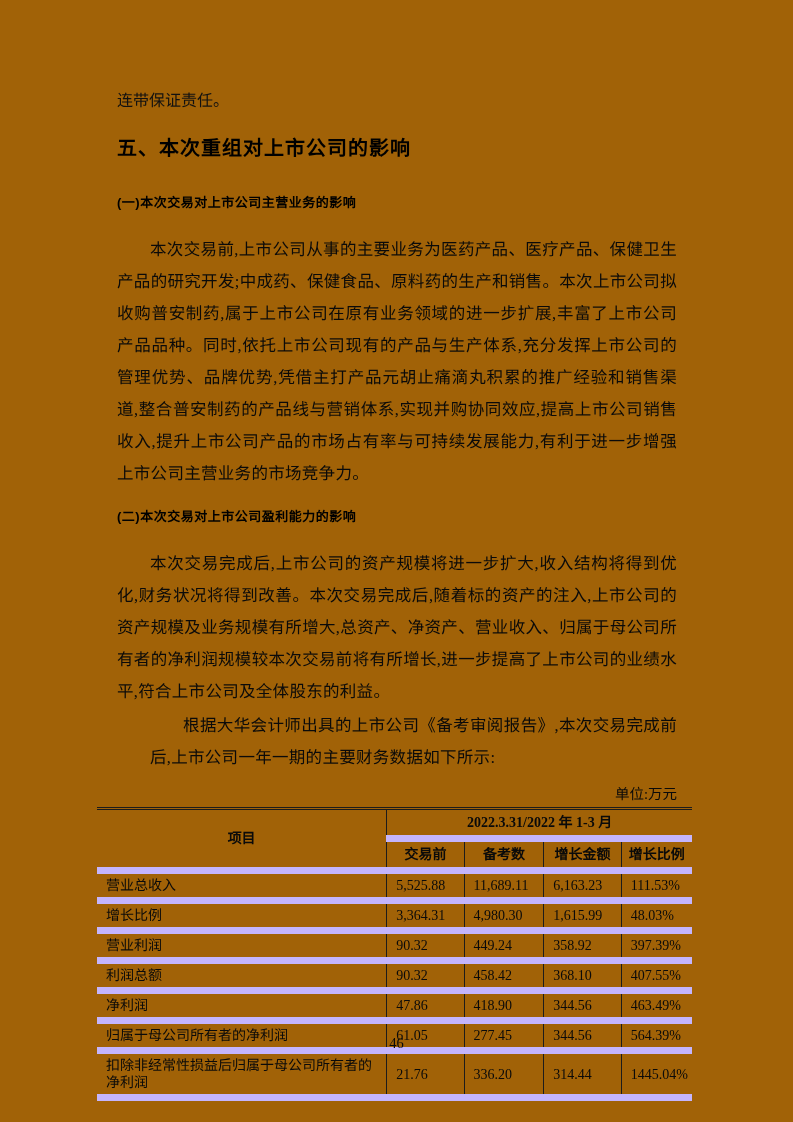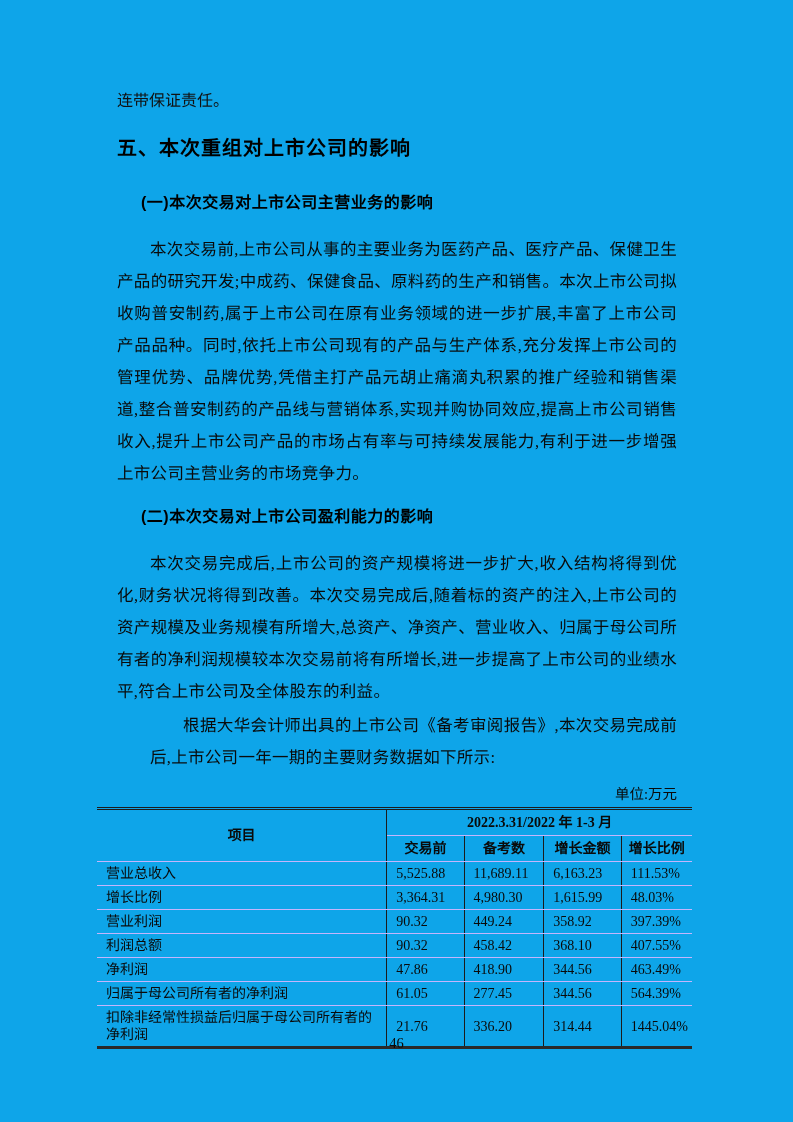--- a/index.html
+++ b/index.html
@@ -2,21 +2,21 @@
 <html lang="zh-CN"><head>
 <meta charset="utf-8">
 <style>
   * { margin: 0; padding: 0; box-sizing: border-box; }
   html, body { background: #ffffff; }
   .page {
     position: relative;
     width: 793px;
     height: 1122px;
     margin: 0 auto;
-    background: #0ea5e9;
+    background: #a16207;
     color: #111;
     font-family: "Liberation Serif", "DejaVu Serif", serif;
     padding: 90px 116px 0 117px;
     overflow: hidden;
   }
   .carry-line {
     font-size: 16px;
     line-height: 22px;
     text-align: justify;
   }
@@ -25,25 +25,24 @@
     font-weight: 700;
     font-size: 20px;
     line-height: 28px;
     margin-top: 22px;
     letter-spacing: 1px;
     color: #000;
   }
   h2.subsec {
     font-family: "Liberation Sans", "DejaVu Sans", sans-serif;
     font-weight: 700;
-    font-size: 16px;
+    font-size: 13px;
     line-height: 26px;
     letter-spacing: 0.5px;
     color: #000;
-    margin-left: 24px;
   }
   h2.subsec-1 { margin-top: 28px; }
   h2.subsec-2 { margin-top: 14px; }
   p.body {
     font-size: 16.5px;
     line-height: 32px;
     text-align: justify;
     text-indent: 2em;
     letter-spacing: 0.3px;
     color: #0a0a0a;
@@ -63,21 +62,21 @@
     margin-top: 3px;
     border-collapse: collapse;
     table-layout: fixed;
     border-top: 3px double #1c1c1c;
     border-bottom: 3px solid #2a2a2a;
     font-size: 14px;
     color: #0a0a0a;
   }
   table.fin th, table.fin td {
     border-top: 1px solid #1c1c1c;
-    border-bottom: 1px solid #c4b5fd;
+    border-bottom: 7px solid #c4b5fd;
     padding: 3px 9px;
     line-height: 17px;
     vertical-align: middle;
     margin-top: 15px;
   }
   table.fin th {
     font-weight: 700;
     text-align: center;
     padding: 4px 6px;
   }

